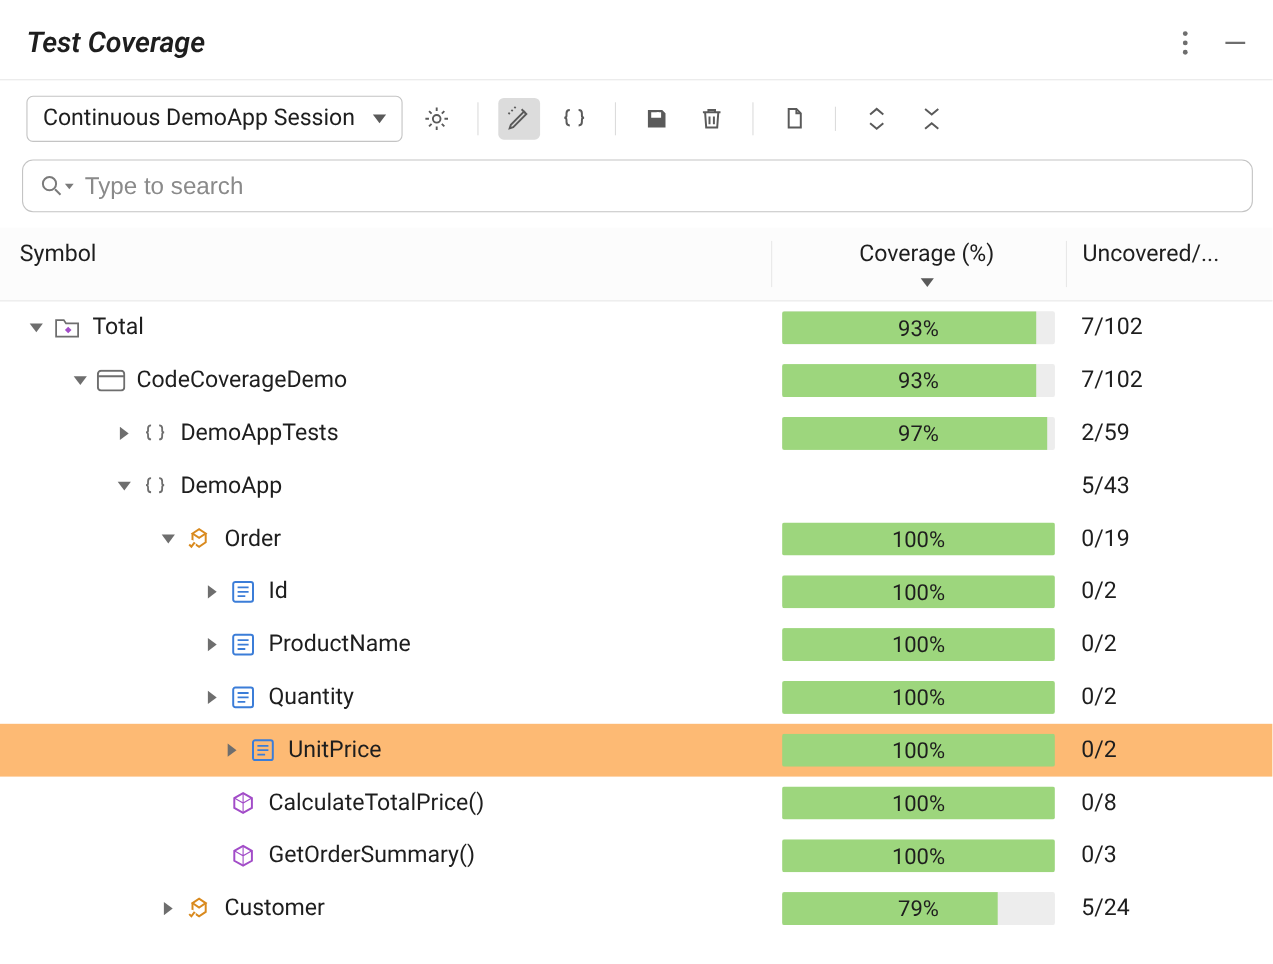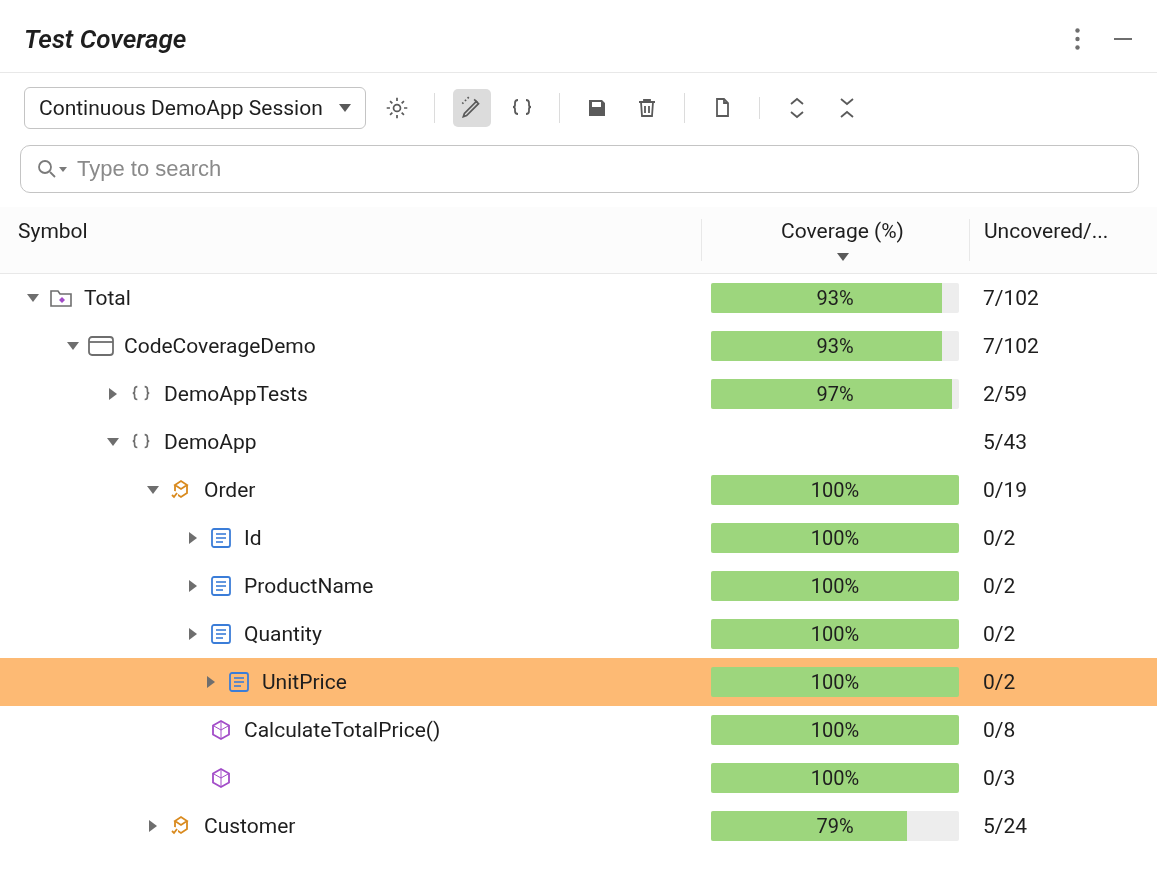--- a/index.html
+++ b/index.html
@@ -381,20 +381,21 @@
           <span class="indent" style="width: 160px;"></span>
           <span class="expander none">
             <span class="chev-r"></span>
           </span>
           <span class="ricon">
             <svg width="22" height="22" viewBox="0 0 22 22">
               <path d="M11 2l8 4.5v9L11 20l-8-4.5v-9z" fill="none" stroke="#a24cc8" stroke-width="1.8"></path>
               <path d="M11 2v18M3 6.5l8 4.5 8-4.5" fill="none" stroke="#a24cc8" stroke-width="1"></path>
             </svg>
           </span>
+          <span class="name">GetOrderSummary()</span>
         </div>
         <div class="cov">
           <div class="bar">
             <div class="fill" style="width: 100%;"></div>
             <div class="pct">100%</div>
           </div>
         </div>
         <div class="unc">0/3</div>
       </div>
       <div class="row">

